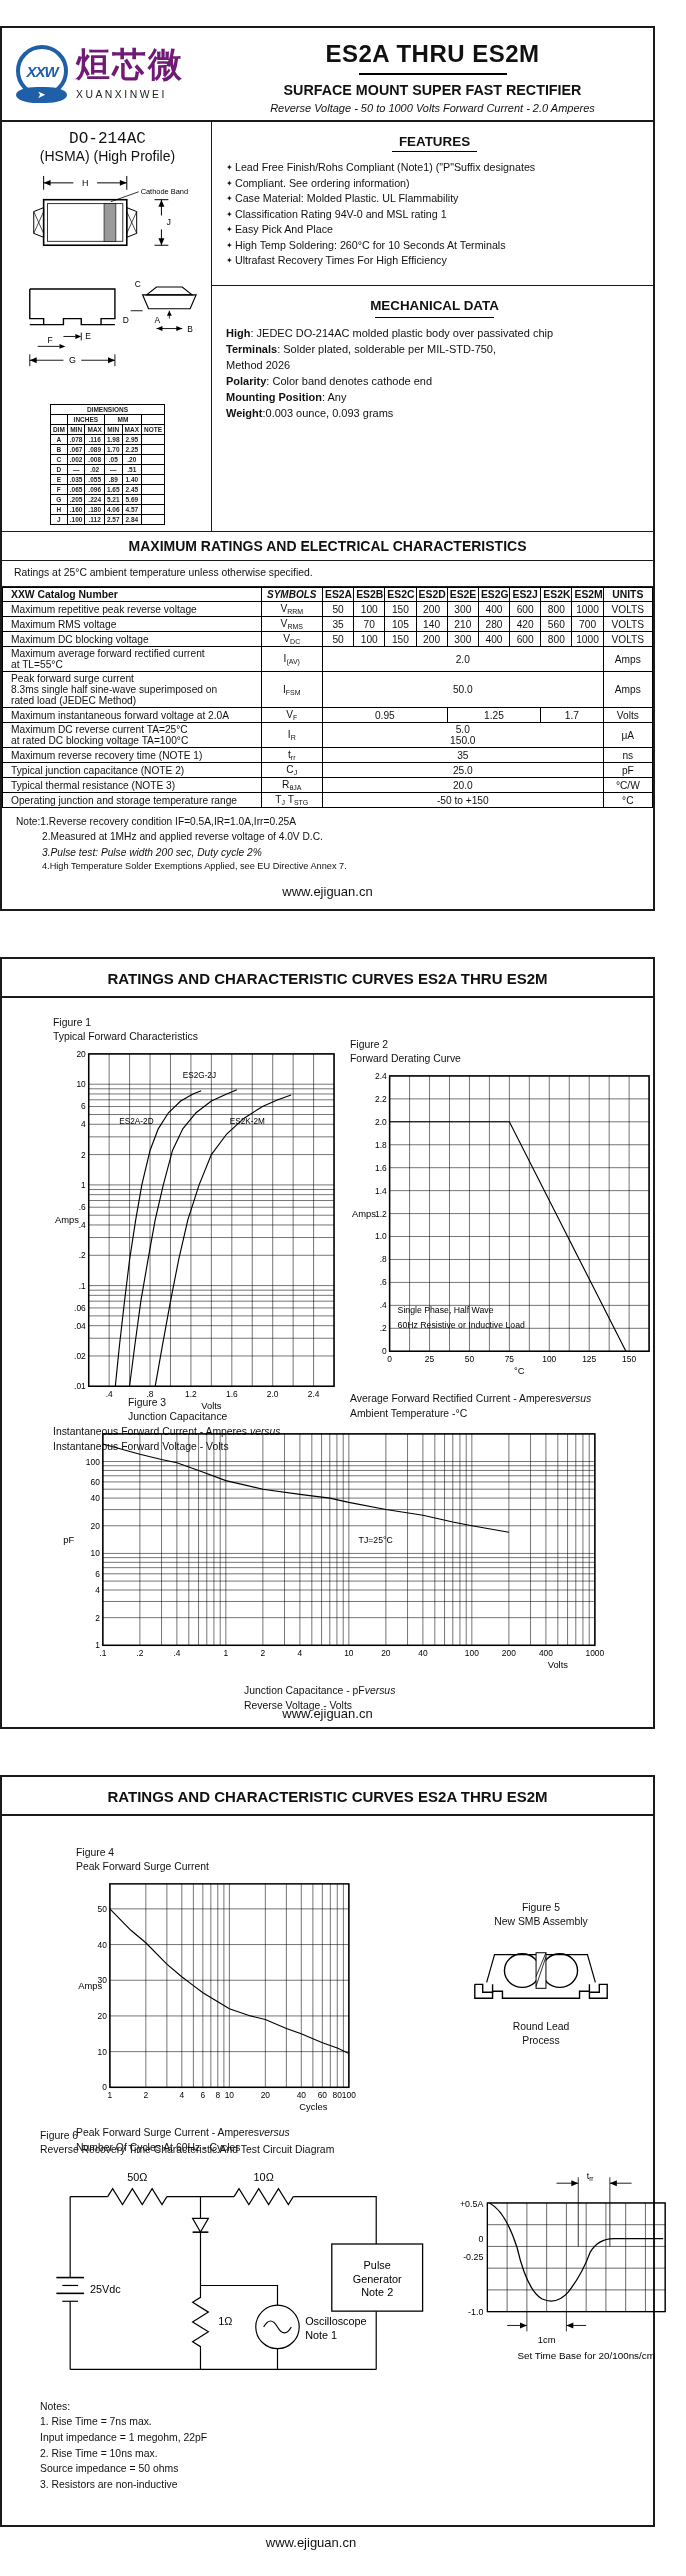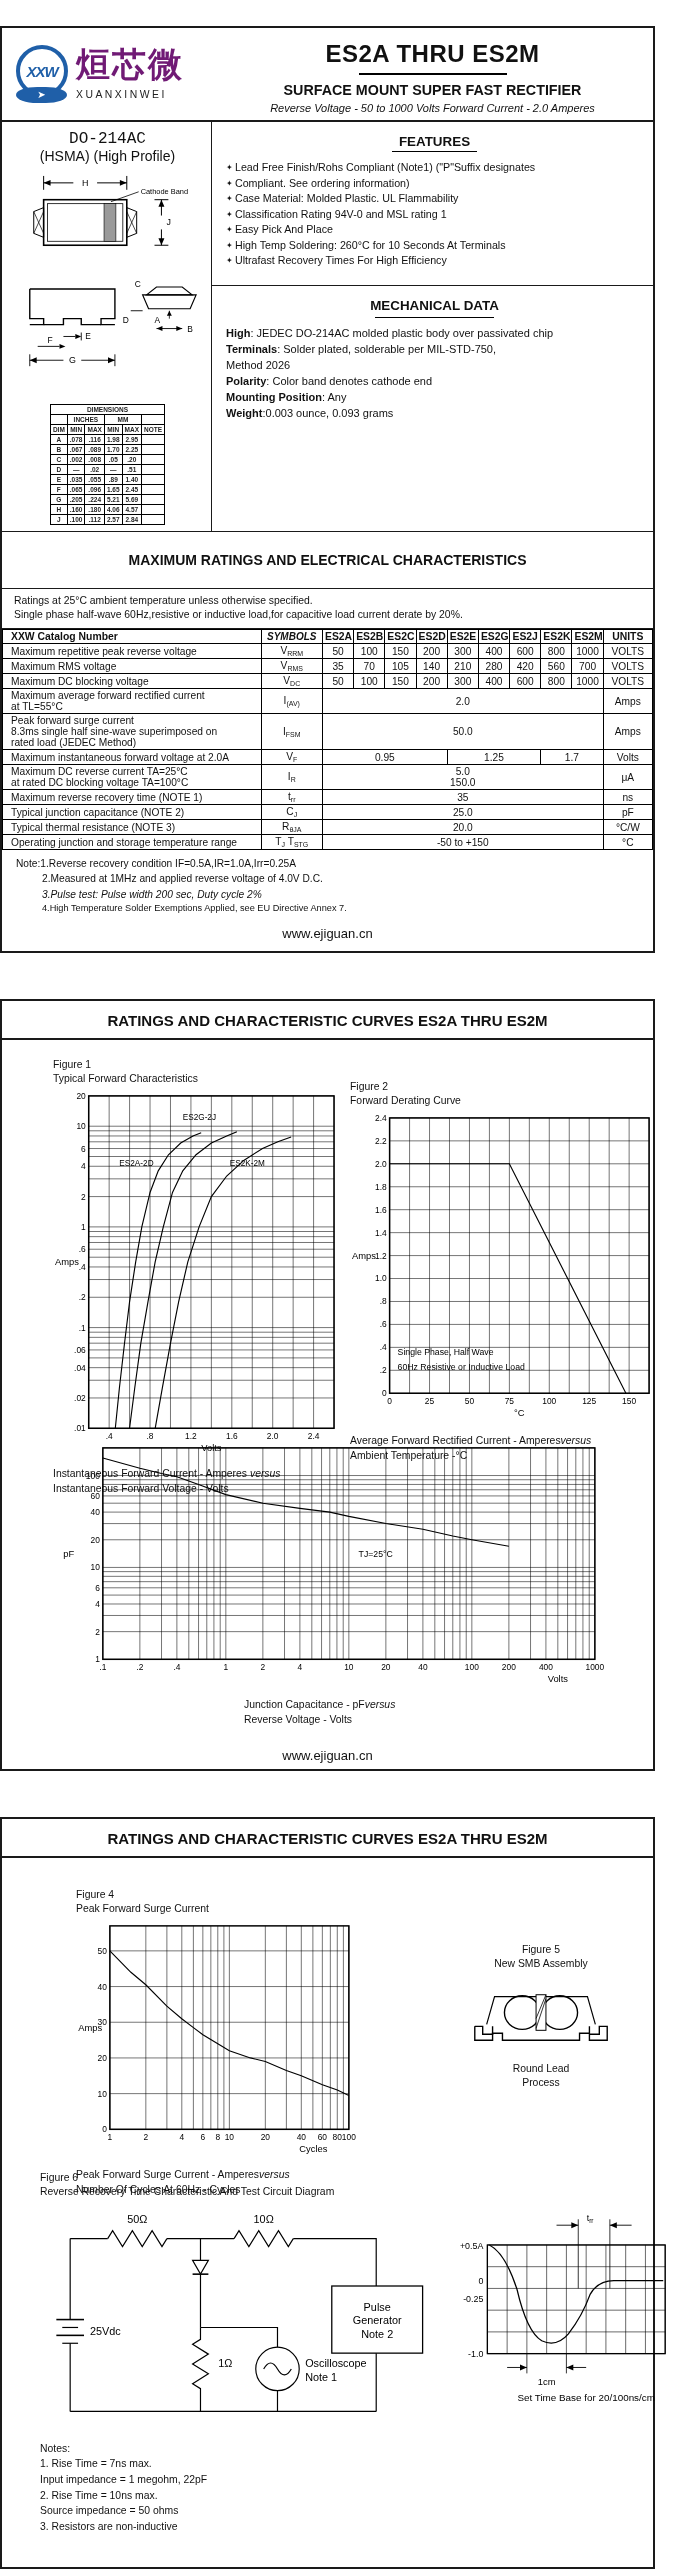--- a/index.html
+++ b/index.html
@@ -33,21 +33,21 @@
   .sec-title{text-align:center;font-size:13.4px;font-weight:bold;margin:4px 0 2px 0;}
   .sec-rule{width:85px;border-bottom:1.5px solid #000;margin:0 auto 8px auto;}
   .feat ul{list-style:none;margin:0;padding:0;font-size:10.7px;line-height:1.45;}
   .feat li:before{content:"✦ ";font-size:8px;vertical-align:1px;}
   .mech{padding:6px 10px 12px 14px;font-size:11px;line-height:1.45;}
   .mech .ln b{font-weight:bold;}
   
   .dims{border-collapse:collapse;margin:6px auto 0 auto;}
   .dims td,.dims th{border:1px solid #000;font-size:6.5px;padding:1px 2px;text-align:center;font-weight:bold;color:#222;}
   
-  .band{border-bottom:1.5px solid #1a1a1a;text-align:center;font-size:14px;font-weight:bold;padding:20px 0;}
+  .band{border-bottom:1.5px solid #1a1a1a;text-align:center;font-size:14px;font-weight:bold;padding:6px 0;}
   .rnotes{font-size:10.4px;padding:5px 0 6px 12px;border-bottom:1.5px solid #1a1a1a;line-height:1.35;}
   table.rt{border-collapse:collapse;width:100%;table-layout:fixed;}
   table.rt td{border:1px solid #000;font-size:10.2px;text-align:center;padding:1px 2px;overflow:hidden;}
   table.rt td.lab{text-align:left;padding-left:8px;}
   table.rt tr.hd td{font-weight:bold;font-size:10.4px;}
   table.rt td.sym i{font-style:italic;font-size:10px;}
   sub.s{font-size:7px;vertical-align:-2px;}
   .notes{font-size:10.2px;padding:6px 8px 2px 14px;line-height:1.5;}
   .site{text-align:center;font-size:13px;padding:8px 0 10px 0;}
   
@@ -288,21 +288,20 @@
               <div class="ln"><b>Mounting Position</b>: Any</div>
               <div class="ln"><b>Weight</b>:0.003 ounce, 0.093 grams</div>
             </div>
         </div>
       </div>
     </div>
 
     <div class="band" style="border-top:1.5px solid #1a1a1a;">MAXIMUM RATINGS AND ELECTRICAL CHARACTERISTICS</div>
     <div class="rnotes">
       <div>Ratings at 25°C ambient temperature unless otherwise specified.</div>
-      <div>Single phase half-wave 60Hz,resistive or inductive load,for capacitive load current derate by 20%.</div>
     </div>
 
     <table class="rt">
       <colgroup>
         <col style="width:257px">
           <col style="width:61px">
         <col span="9" style="width:31px">
           <col style="width:49px">
       </colgroup>
       <tbody id="rtBody">
@@ -602,20 +601,24 @@
           <text x="48.06153846153846" y="249.775" font-size="8.8" text-anchor="start">Single Phase, Half Wave</text>
           <text x="48.06153846153846" y="264.8333333333333" font-size="8.8" text-anchor="start">60Hz Resistive or Inductive Load</text>
         </svg>
       <div class="cap" id="cap-fig2">
           <div>Average Forward Rectified Current  -  Amperes<i>versus</i></div>
           <div>Ambient Temperature  -°C</div>
         </div>
     </div>
 
     <div class="figblock" style="left:59px;top:437px;">
+      <div class="figlab" style="margin-left:67px;">
+        <div>Figure 3</div>
+        <div>Junction Capacitance</div>
+      </div>
       <svg id="fig3" width="550" height="247" viewBox="0 0 556 250">
           <line x1="42" y1="10" x2="42" y2="224" stroke="#000" stroke-width="0.55"></line>
           <line x1="79.47823446016567" y1="10" x2="79.47823446016567" y2="224" stroke="#000" stroke-width="0.55"></line>
           <line x1="101.40159621259798" y1="10" x2="101.40159621259798" y2="224" stroke="#000" stroke-width="0.55"></line>
           <line x1="116.95646892033132" y1="10" x2="116.95646892033132" y2="224" stroke="#000" stroke-width="0.55"></line>
           <line x1="129.02176553983435" y1="10" x2="129.02176553983435" y2="224" stroke="#000" stroke-width="0.55"></line>
           <line x1="138.87983067276366" y1="10" x2="138.87983067276366" y2="224" stroke="#000" stroke-width="0.55"></line>
           <line x1="147.21470598177498" y1="10" x2="147.21470598177498" y2="224" stroke="#000" stroke-width="0.55"></line>
           <line x1="154.43470338049698" y1="10" x2="154.43470338049698" y2="224" stroke="#000" stroke-width="0.55"></line>
           <line x1="160.80319242519596" y1="10" x2="160.80319242519596" y2="224" stroke="#000" stroke-width="0.55"></line>

